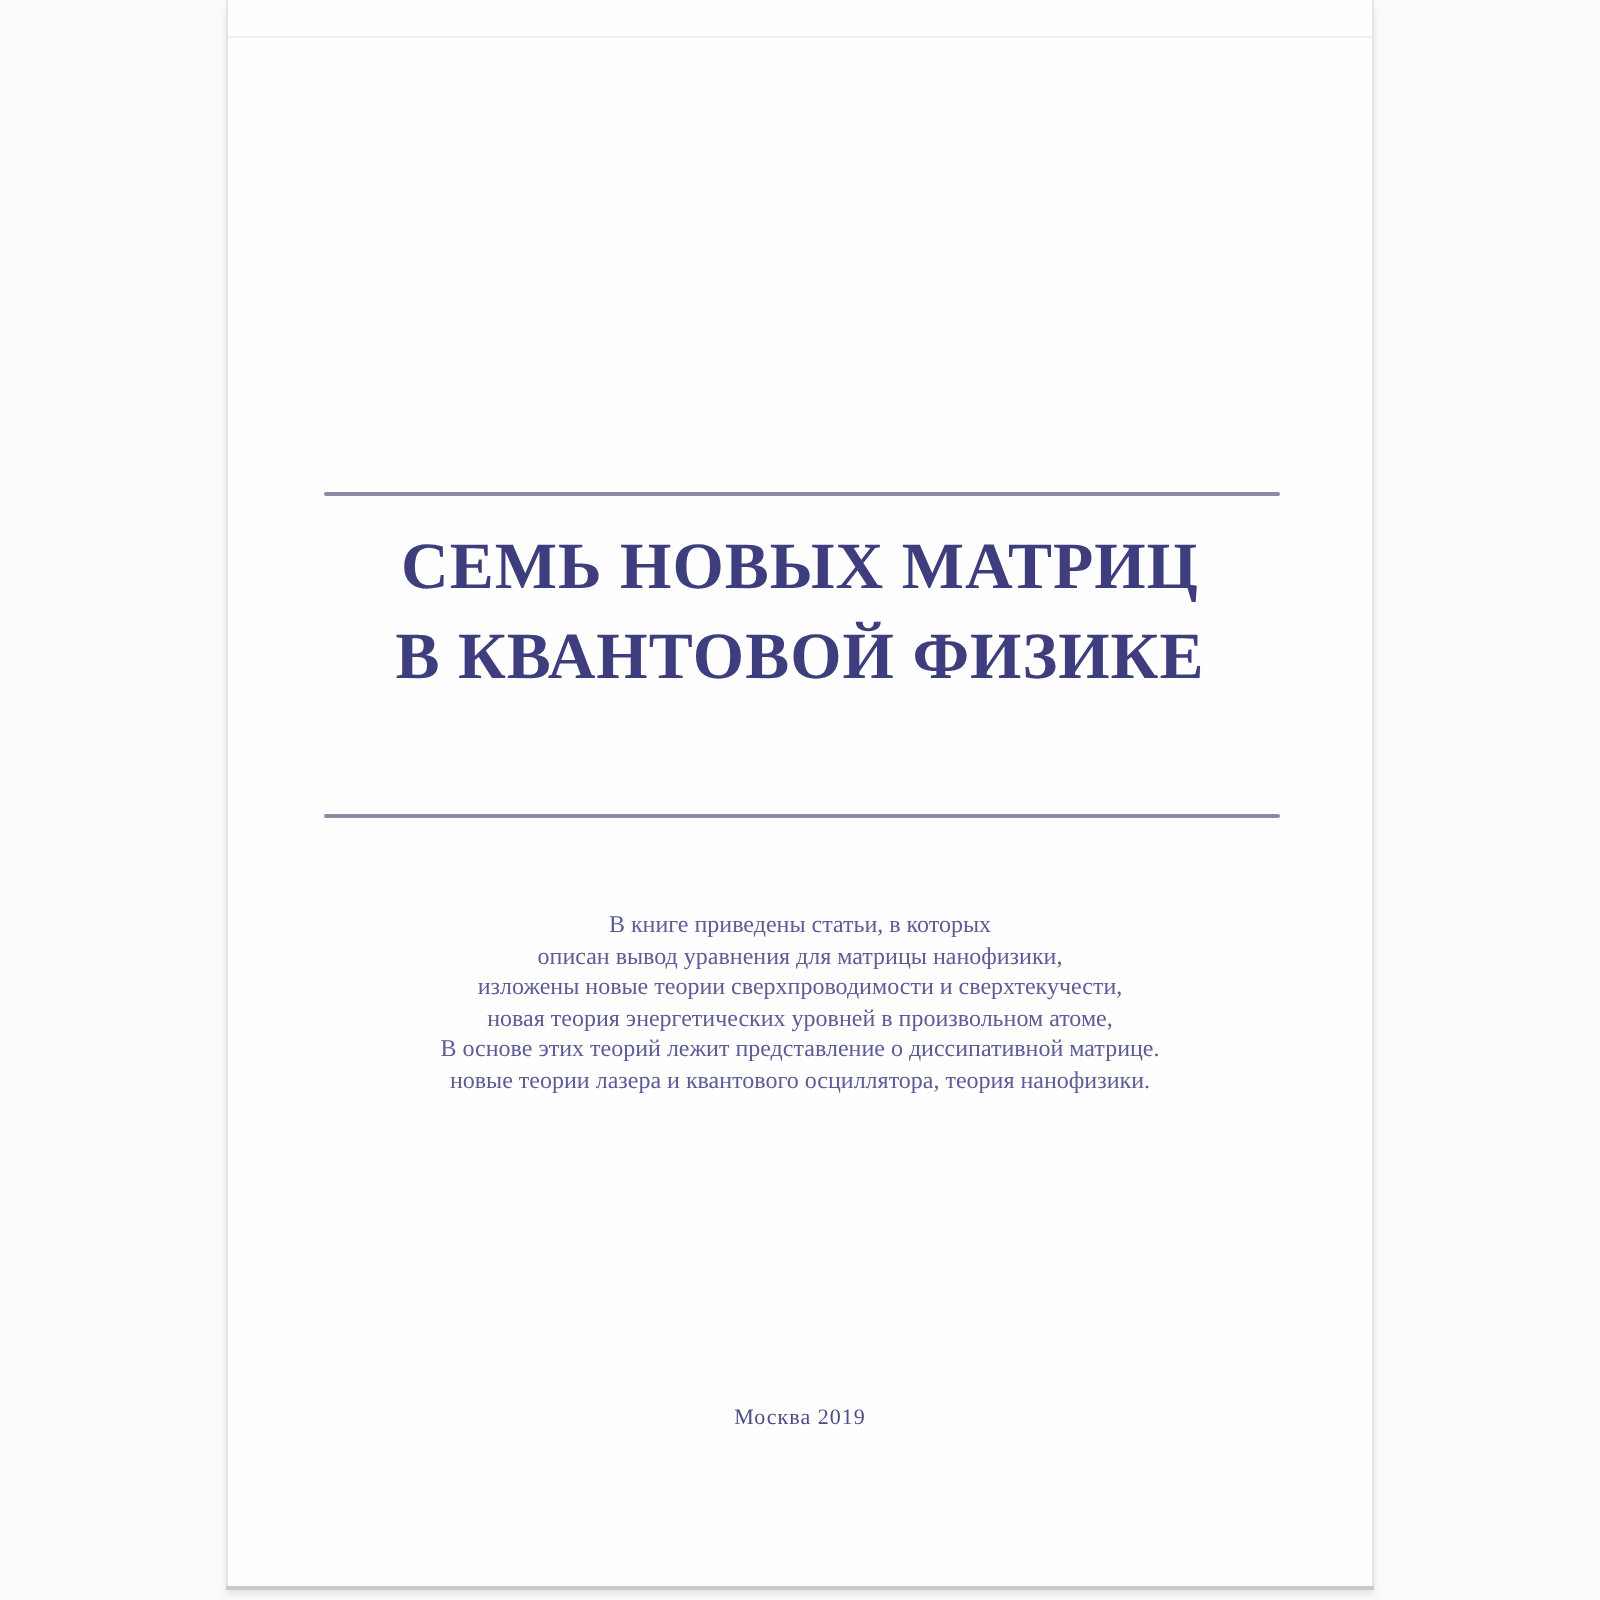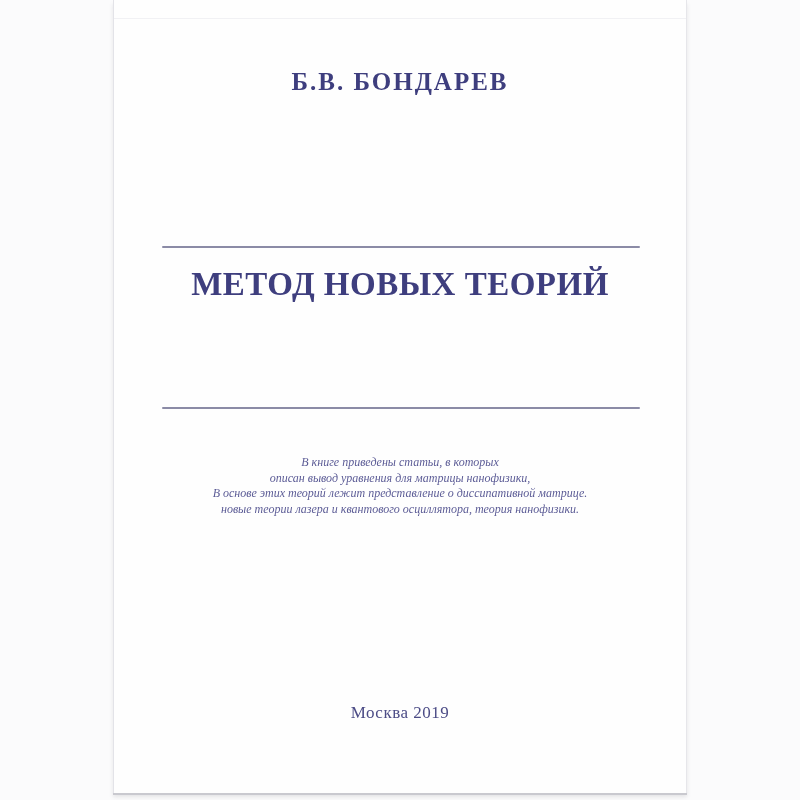--- a/index.html
+++ b/index.html
@@ -83,52 +83,53 @@
     top: 455px;
     left: 0;
     width: 100%;
     text-align: center;
   }
   .annotation-line {
     font-size: 12px;
     line-height: 15.5px;
     color: #5c5c96;
     white-space: nowrap;
-    font-style: italic;
   }
   .imprint {
     position: absolute;
     top: 703px;
     left: 0;
     width: 100%;
     text-align: center;
-    font-size: 17px;
+    font-size: 11px;
     color: #4c4c86;
     letter-spacing: 0.5px;
   }
 </style>
 </head>
 <body>
 
 <div class="scene">
   <div class="page">
     <div class="page-top-edge"></div>
 
-    <div class="author">Б.В. БОНДАРЕВ</div>
 
     <div class="title-block">
       <div class="rule rule-top"></div>
       <div class="title-lines">
-        <div class="title-line">МЕТОД НОВЫХ ТЕОРИЙ</div>
+        <div class="title-line">СЕМЬ НОВЫХ МАТРИЦ</div>
+        <div class="title-line">В КВАНТОВОЙ ФИЗИКЕ</div>
       </div>
       <div class="rule rule-bottom"></div>
     </div>
 
     <div class="annotation">
       <div class="annotation-line">В книге приведены статьи, в которых</div>
       <div class="annotation-line">описан вывод уравнения для матрицы нанофизики,</div>
+      <div class="annotation-line">изложены новые теории сверхпроводимости и сверхтекучести,</div>
+      <div class="annotation-line">новая теория энергетических уровней в произвольном атоме,</div>
       <div class="annotation-line">В основе этих теорий лежит представление о диссипативной матрице.</div>
       <div class="annotation-line">новые теории лазера и квантового осциллятора, теория нанофизики.</div>
     </div>
 
     <div class="imprint">Москва 2019</div>
   </div>
 </div>
 
 </body></html>

